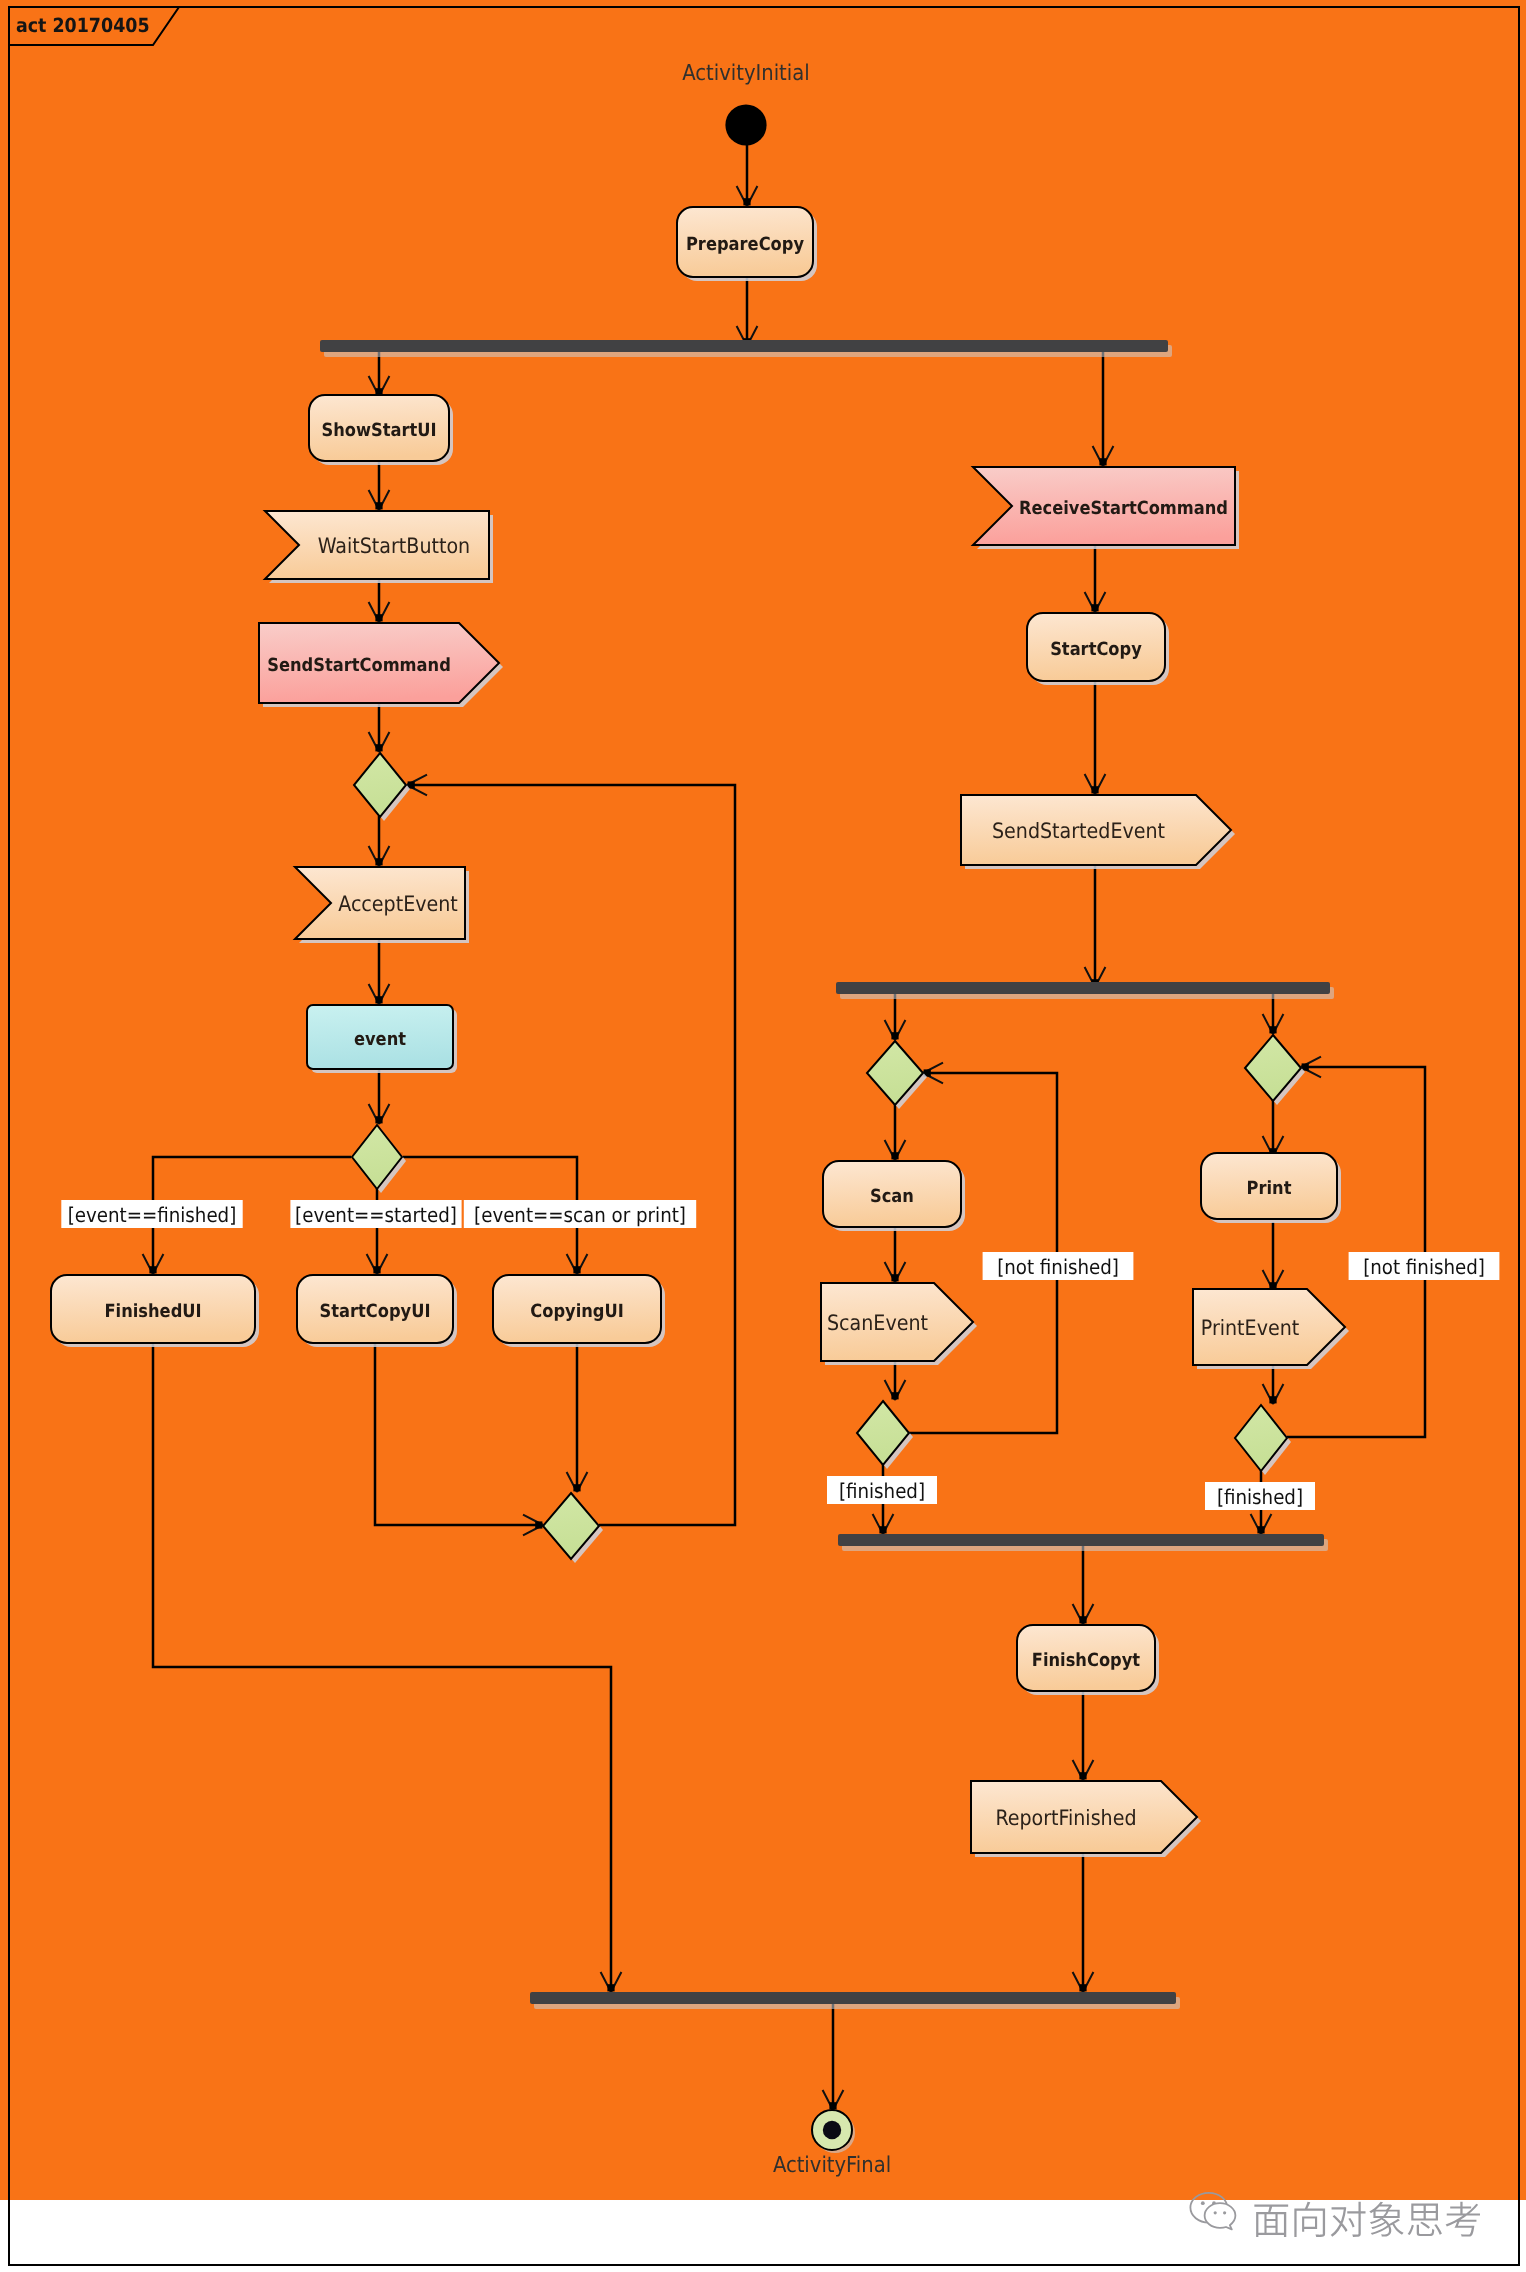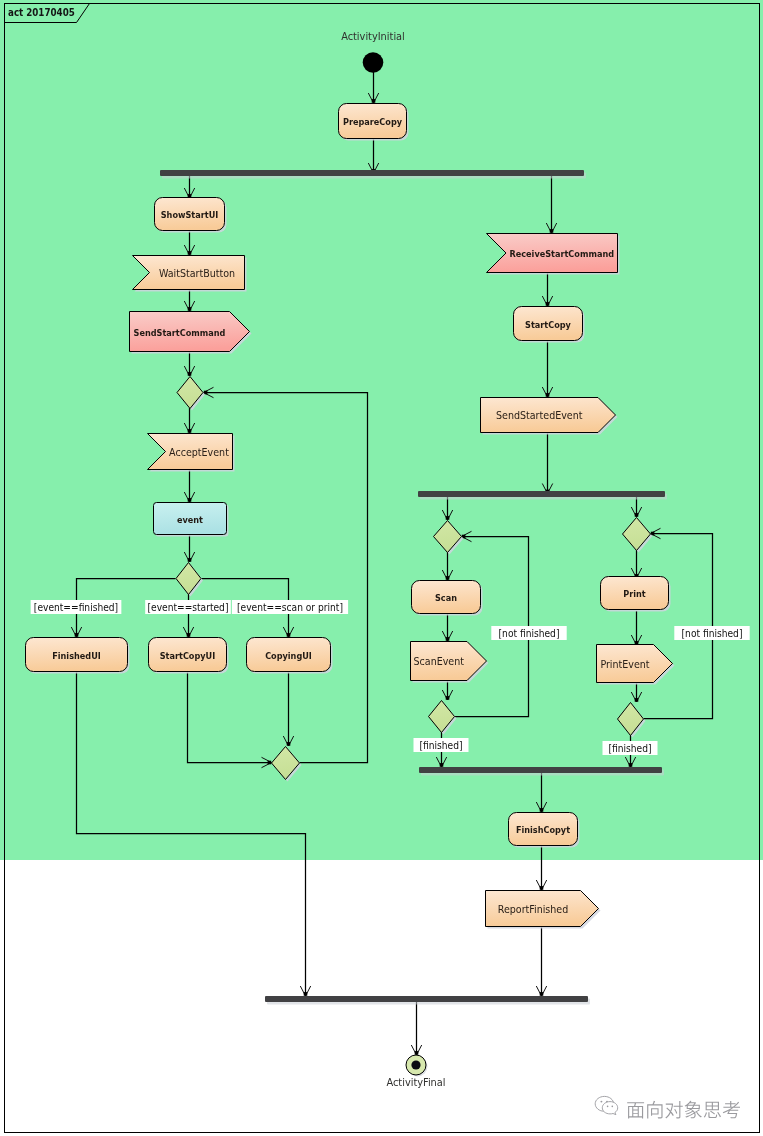--- a/index.html
+++ b/index.html
@@ -1,19 +1,19 @@
 <!DOCTYPE html>
 <html><head>
 <meta charset="utf-8">
 <title>act 20170405</title>
 <style>
   html,body{margin:0;padding:0;background:#ffffff;}
   body{width:763px;height:1136px;overflow:hidden;
        font-family:"DejaVu Sans",sans-serif;}
-  #stage{position:relative;width:763px;height:860px;background:#86efac;}
+  #stage{position:relative;width:763px;height:1100px;background:#f97316;}
   #svg{display:block;position:absolute;left:0;top:0;}
   text{font-family:"DejaVu Sans",sans-serif;font-stretch:condensed;}
   .nodelabel{font-weight:bold;font-size:9.05px;fill:#221a14;text-anchor:middle;}
   .nodelabel.reg{font-weight:normal;font-size:10.6px;fill:#2b2119;}
   .edgelabel{font-size:10.15px;fill:#111111;text-anchor:middle;}
   .endlabel{font-size:10.9px;fill:#30302e;text-anchor:middle;}
   .framelabel{font-weight:bold;font-size:9.7px;fill:#151515;}
 </style>
 </head>
 <body>

